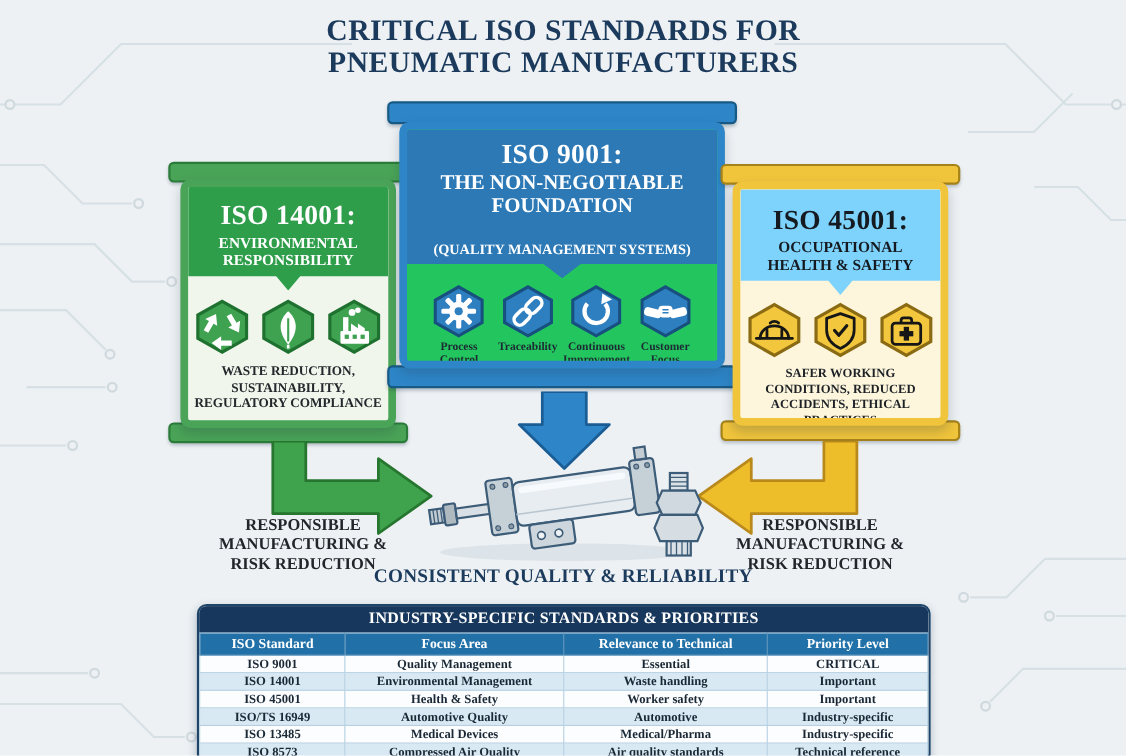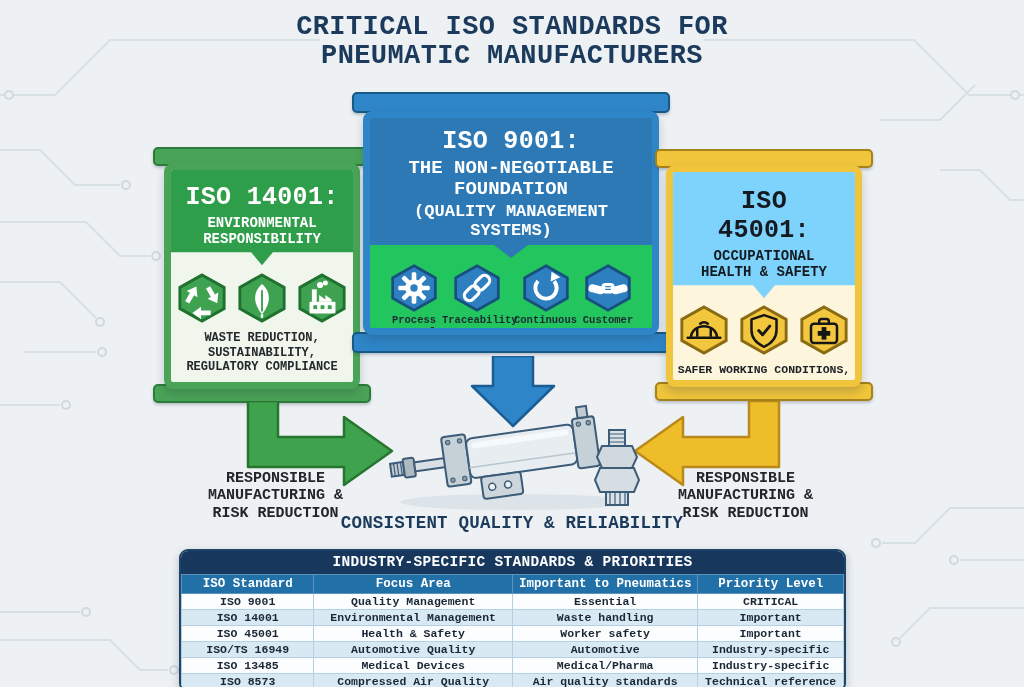--- a/index.html
+++ b/index.html
@@ -1,19 +1,19 @@
 <!DOCTYPE html>
 <html><head>
 <meta charset="utf-8">
 <style>
   html,body{margin:0;padding:0;background:#fff;}
   *{box-sizing:border-box;}
   #canvas{
     position:relative;width:1024px;height:687px;overflow:hidden;
-    background:#edf1f4;font-family:Liberation Mono, monospace;
+    background:#edf1f4;font-family:Liberation Serif, serif;
   }
   svg{display:block;}
   
   .title{position:absolute;top:13px;left:0;right:0;text-align:center;
     color:#1b3a5c;font-weight:bold;font-size:27px;line-height:1.08;letter-spacing:.4px;}
   
   .cap{position:absolute;border-radius:5px;box-shadow:0 2px 3px rgba(30,50,70,.25);}
   .pbody{position:absolute;border-radius:9px;box-shadow:0 5px 10px rgba(30,50,70,.22);overflow:hidden;}
   .phead{color:#fff;text-align:center;font-weight:bold;
     clip-path:polygon(0 0,100% 0,100% calc(100% - 13px),56% calc(100% - 13px),50% 100%,44% calc(100% - 13px),0 calc(100% - 13px));}
@@ -29,21 +29,21 @@
   #green-body .h2{font-size:14px;max-width:152px;margin:3px auto 0;line-height:1.15;}
   #green-body .icons{margin-top:7px;}
   #green-body .pfoot{margin-top:7px;font-size:12px;color:#23282c;padding:0 3px;}
   
   #blue-cap-top{left:352px;top:92px;width:318px;height:21px;background:#2e86c8;border:2px solid#175a86;}
   #blue-cap-bottom{left:352px;top:332px;width:318px;height:21px;background:#2e86c8;border:2px solid #175a86;}
   #blue-body{left:363px;top:111px;width:296px;height:224px;background:#22c55e;border:7px solid #2e86c8;}
   #blue-body .phead{background:#2c79b6;padding:9px 6px 18px;}
   #blue-body .h1{font-size:25px;}
   #blue-body .h2{font-size:19px;line-height:1.08;margin-top:2px;}
-  #blue-body .h3{font-size:17px;margin-top:3px;}
+  #blue-body .h3{font-size:13px;margin-top:21px;}
   .features{display:flex;justify-content:center;padding:5px 16px 0;}
   .feature{width:69px;text-align:center;}
   .feature .flabel{font-size:10.5px;font-weight:bold;color:#1e2a33;line-height:1.12;margin-top:2px;}
   
   #yellow-cap-top{left:655px;top:149px;width:218px;height:19px;background:#f1c53b;border:2px solid #a5821a;}
   #yellow-cap-bottom{left:655px;top:382px;width:218px;height:19px;background:#f1c53b;border:2px solid #a5821a;}
   #yellow-body{left:666px;top:165px;width:196px;height:222px;background:#fdf6dd;border:7px solid #f1c53b;}
   #yellow-body .phead{background:#7dd3fc;color:#151a20;padding:15px 16px 18px;}
   #yellow-body .h1{font-size:25px;}
   #yellow-body .h2{font-size:14px;max-width:152px;margin:3px auto 0;line-height:1.15;}
@@ -298,21 +298,21 @@
       <colgroup>
         <col style="width:20%">
           <col style="width:30%">
           <col style="width:28%">
           <col style="width:22%">
       </colgroup>
       <thead>
         <tr>
           <th>ISO Standard</th>
           <th>Focus Area</th>
-          <th>Important to Pneumatics</th>
+          <th>Relevance to Technical</th>
           <th>Priority Level</th>
         </tr>
       </thead>
       <tbody>
         <tr>
           <td>ISO 9001</td>
           <td>Quality Management</td>
           <td>Essential</td>
           <td>CRITICAL</td>
         </tr>

